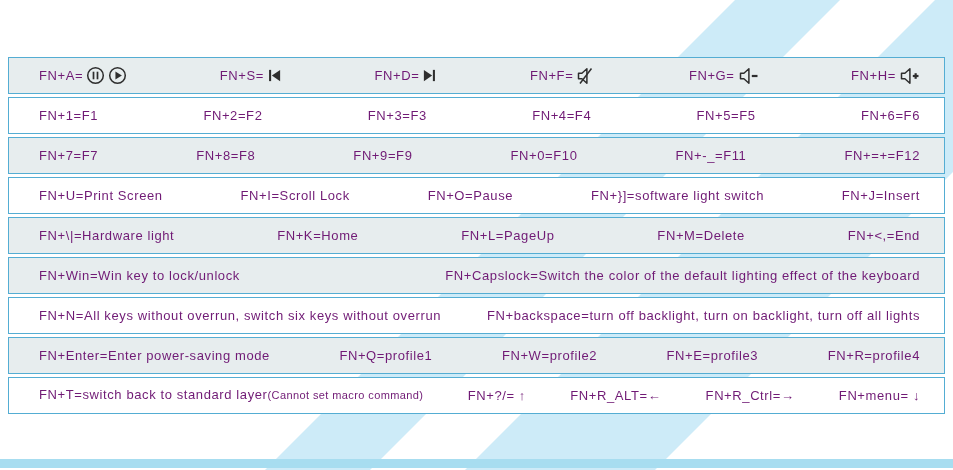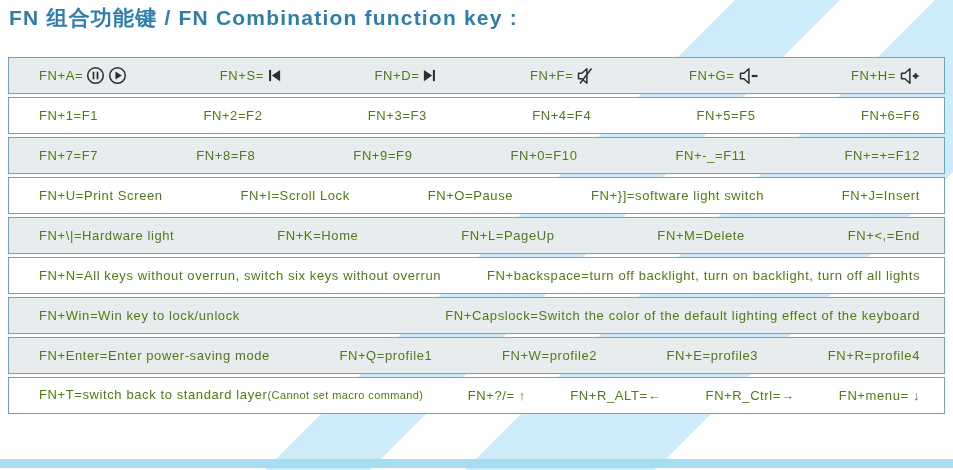--- a/index.html
+++ b/index.html
@@ -24,35 +24,34 @@
   }
   .fn-table{position:absolute;left:8px;right:8px;top:57px;z-index:2;}
   .row{
     display:flex;justify-content:space-between;align-items:center;
     height:37px;box-sizing:border-box;border:1.5px solid #54add3;
     padding:0 24px 0 30px;margin-bottom:3px;background:#ffffff;
   }
   .row.shade{background:#e7edee;}
   .cell{
     display:flex;align-items:center;white-space:nowrap;
-    font-size:13px;letter-spacing:0.6px;color:#4d7c0f;justify-content:space-between;
+    font-size:13px;letter-spacing:0.6px;color:#701a75;justify-content:space-between;
   }
   .cell.two-line{flex-direction:row;align-items:center;line-height:1.15;}
   .cell-sub{font-size:11px;letter-spacing:0.4px;}
   .icon{display:inline-flex;align-items:center;margin-left:3px;}
   .icon svg{display:block;}
 </style>
 </head>
 <body>
 
 <div class="page">
   <div class="band band-a"></div>
   <div class="band band-b"></div>
   <div class="bottom-strip"></div>
-  <h1 class="title">FN 组合功能键 /  FN Combination function key :</h1>
   <div class="fn-table" id="fn-table">
       <div class="row shade">
         <div class="cell">
           <span class="cell-text">FN+A=</span>
           <span class="icon">
             <svg width="19" height="19" viewBox="0 0 20 20">
               <circle cx="10" cy="10" r="8.2" fill="none" stroke="#2e2e2e" stroke-width="1.6"></circle>
               <rect x="7" y="6" width="1.8" height="8" fill="#2e2e2e"></rect>
               <rect x="11.2" y="6" width="1.8" height="8" fill="#2e2e2e"></rect>
             </svg>
@@ -178,34 +177,34 @@
         <div class="cell">
           <span class="cell-text">FN+L=PageUp</span>
         </div>
         <div class="cell">
           <span class="cell-text">FN+M=Delete</span>
         </div>
         <div class="cell">
           <span class="cell-text">FN+&lt;,=End</span>
         </div>
       </div>
+      <div class="row shade">
+        <div class="cell">
+          <span class="cell-text">FN+Win=Win key to lock/unlock</span>
+        </div>
+        <div class="cell">
+          <span class="cell-text">FN+Capslock=Switch the color of the default lighting effect of the keyboard</span>
+        </div>
+      </div>
       <div class="row">
         <div class="cell">
           <span class="cell-text">FN+N=All keys without overrun, switch six keys without overrun</span>
         </div>
         <div class="cell">
           <span class="cell-text">FN+backspace=turn off backlight, turn on backlight, turn off all lights</span>
-        </div>
-      </div>
-      <div class="row shade">
-        <div class="cell">
-          <span class="cell-text">FN+Win=Win key to lock/unlock</span>
-        </div>
-        <div class="cell">
-          <span class="cell-text">FN+Capslock=Switch the color of the default lighting effect of the keyboard</span>
         </div>
       </div>
       <div class="row shade">
         <div class="cell">
           <span class="cell-text">FN+Enter=Enter power-saving mode</span>
         </div>
         <div class="cell">
           <span class="cell-text">FN+Q=profile1</span>
         </div>
         <div class="cell">

